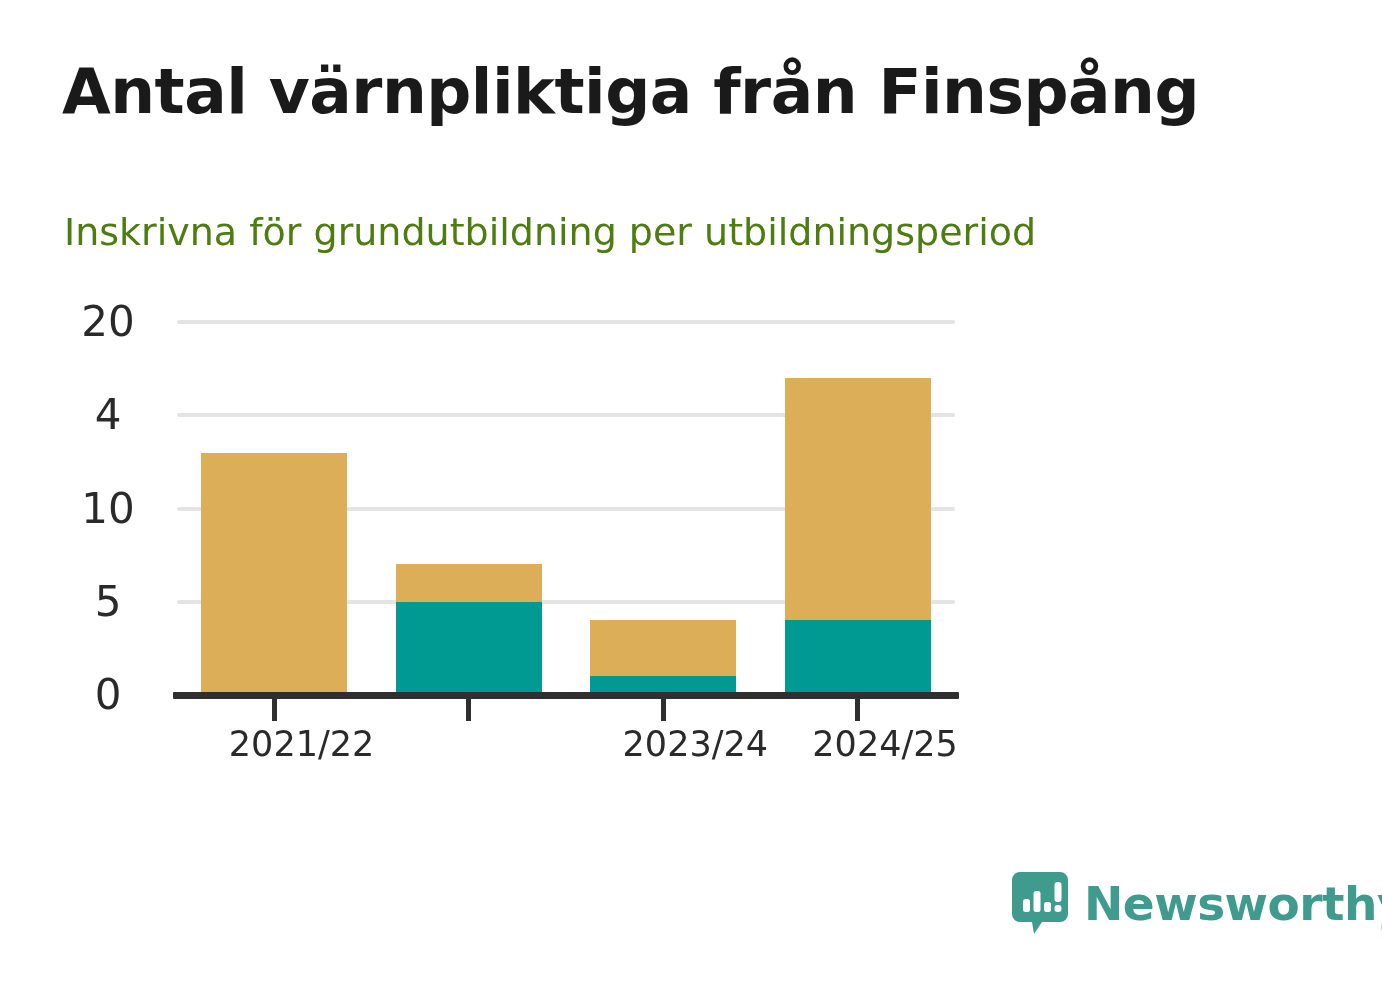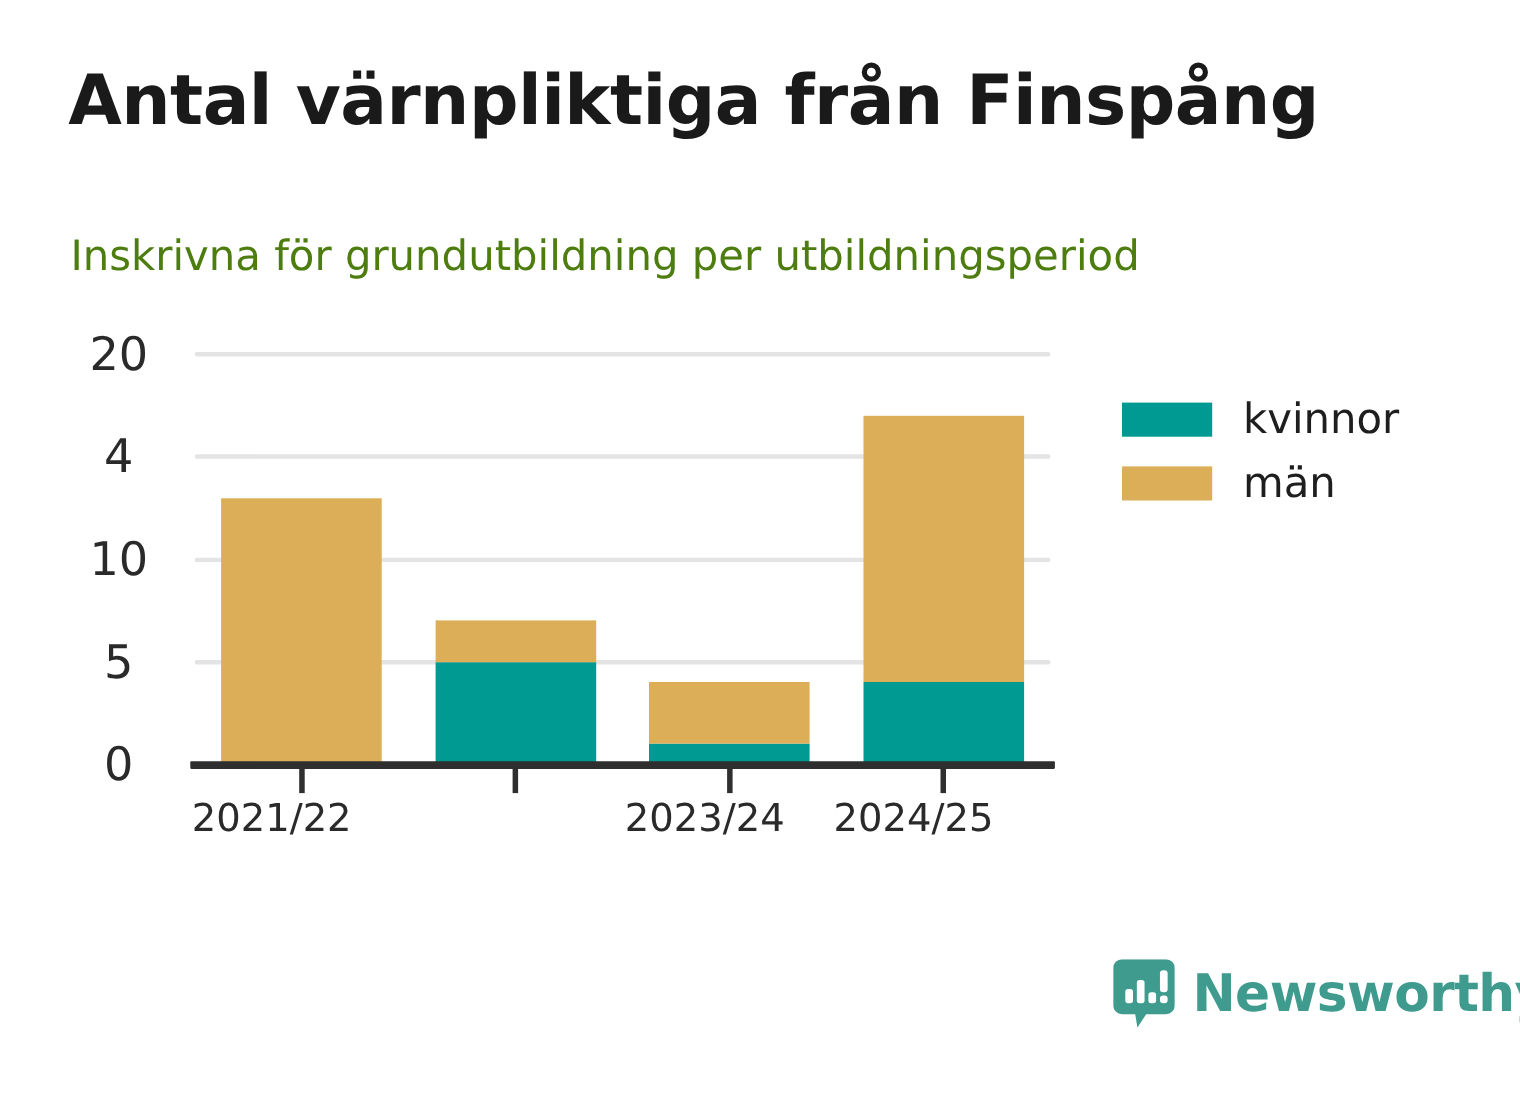--- a/index.html
+++ b/index.html
@@ -90,21 +90,21 @@
     position: absolute;
     top: 699px;
     width: 5px;
     height: 22px;
     background: #2f2f2f;
   }
   .x-tick-label {
     position: absolute;
     top: 723px;
     width: 200px;
-    text-align: left;
+    text-align: right;
     font-size: 35px;
     line-height: 42px;
     color: #2a2a2a;
     white-space: nowrap;
   }
 
   
   .bar-group {
     position: absolute;
     bottom: 0;
@@ -188,30 +188,20 @@
         <div class="bar-seg" style="height: 55.95px; bottom: 18.65px; background: rgb(219, 174, 87);"></div>
       </div>
       <div class="bar-group" style="left: 607.75px; width: 146px; height: 373px;">
         <div class="bar-seg" style="height: 74.6px; bottom: 0px; background: rgb(1, 154, 146);"></div>
         <div class="bar-seg" style="height: 242.45px; bottom: 74.6px; background: rgb(219, 174, 87);"></div>
       </div>
     </div>
 
   <div id="axis-line"></div>
 
-  <div id="legend">
-    <div class="legend-row">
-      <span class="legend-swatch" style="background: rgb(1, 154, 146);"></span>
-      <span class="legend-label">kvinnor</span>
-    </div>
-    <div class="legend-row">
-      <span class="legend-swatch" style="background: rgb(219, 174, 87);"></span>
-      <span class="legend-label">män</span>
-    </div>
-  </div>
 
   <div id="logo">
     <span id="logo-mark">
       <svg width="56" height="62" viewBox="0 0 56 62" aria-hidden="true">
         <path d="M8 0 H48 A8 8 0 0 1 56 8 V42 A8 8 0 0 1 48 50 H30 L22 62 L20 50 H8 A8 8 0 0 1 0 42 V8 A8 8 0 0 1 8 0 Z" fill="#3F9B8E"></path>
         <rect x="11" y="27" width="7" height="13" rx="2.5" fill="#ffffff"></rect>
         <rect x="21.5" y="19" width="7" height="21" rx="2.5" fill="#ffffff"></rect>
         <rect x="32" y="30" width="7" height="10" rx="2.5" fill="#ffffff"></rect>
         <rect x="42.5" y="10" width="7" height="20" rx="3" fill="#ffffff"></rect>
         <rect x="42.5" y="33" width="7" height="7" rx="3" fill="#ffffff"></rect>

